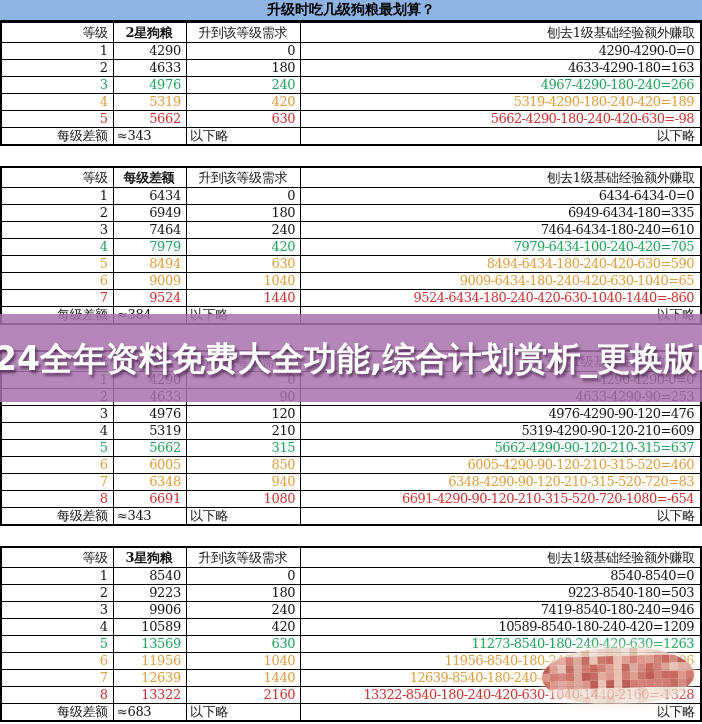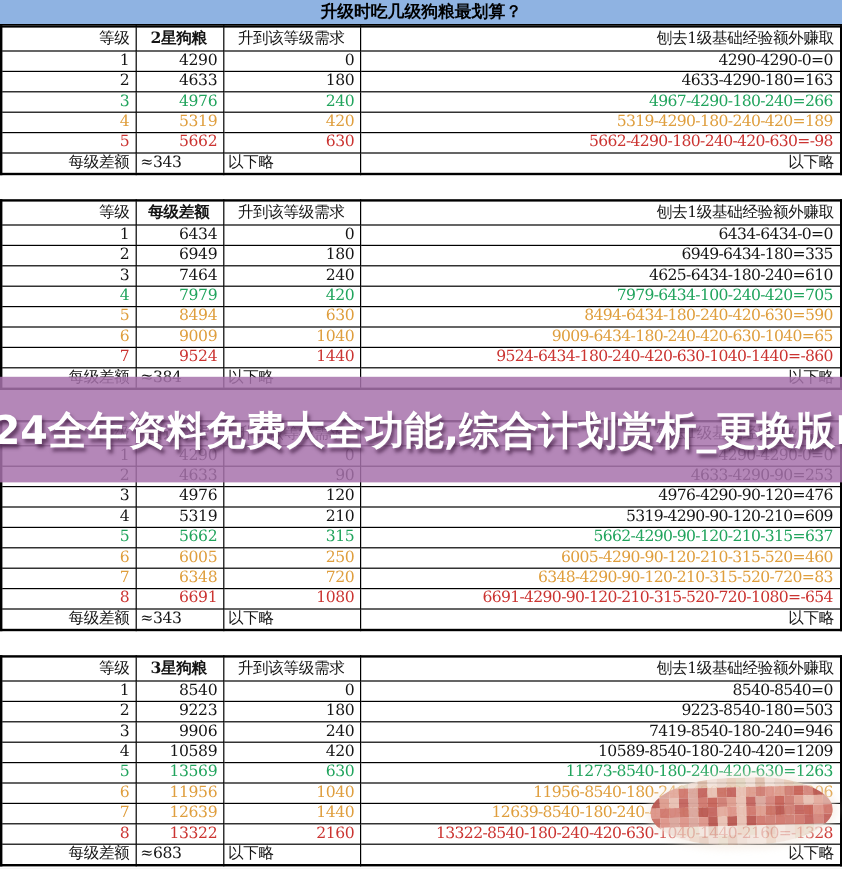--- a/index.html
+++ b/index.html
@@ -144,21 +144,21 @@
         <tr class="drow black" data-name="data-row-level-2">
           <td class="al-r" data-name="cell-level">2</td>
           <td class="al-r" data-name="cell-exp">6949</td>
           <td class="al-r" data-name="cell-req">180</td>
           <td class="al-r" data-name="cell-formula">6949-6434-180=335</td>
         </tr>
         <tr class="drow black" data-name="data-row-level-3">
           <td class="al-r" data-name="cell-level">3</td>
           <td class="al-r" data-name="cell-exp">7464</td>
           <td class="al-r" data-name="cell-req">240</td>
-          <td class="al-r" data-name="cell-formula">4625-6434-180-240=610</td>
+          <td class="al-r" data-name="cell-formula">7464-6434-180-240=610</td>
         </tr>
         <tr class="drow green" data-name="data-row-level-4">
           <td class="al-r" data-name="cell-level">4</td>
           <td class="al-r" data-name="cell-exp">7979</td>
           <td class="al-r" data-name="cell-req">420</td>
           <td class="al-r" data-name="cell-formula">7979-6434-100-240-420=705</td>
         </tr>
         <tr class="drow orange" data-name="data-row-level-5">
           <td class="al-r" data-name="cell-level">5</td>
           <td class="al-r" data-name="cell-exp">8494</td>
@@ -226,27 +226,27 @@
         </tr>
         <tr class="drow green" data-name="data-row-level-5">
           <td class="al-r" data-name="cell-level">5</td>
           <td class="al-r" data-name="cell-exp">5662</td>
           <td class="al-r" data-name="cell-req">315</td>
           <td class="al-r" data-name="cell-formula">5662-4290-90-120-210-315=637</td>
         </tr>
         <tr class="drow orange" data-name="data-row-level-6">
           <td class="al-r" data-name="cell-level">6</td>
           <td class="al-r" data-name="cell-exp">6005</td>
-          <td class="al-r" data-name="cell-req">250</td>
+          <td class="al-r" data-name="cell-req">850</td>
           <td class="al-r" data-name="cell-formula">6005-4290-90-120-210-315-520=460</td>
         </tr>
         <tr class="drow orange" data-name="data-row-level-7">
           <td class="al-r" data-name="cell-level">7</td>
           <td class="al-r" data-name="cell-exp">6348</td>
-          <td class="al-r" data-name="cell-req">720</td>
+          <td class="al-r" data-name="cell-req">940</td>
           <td class="al-r" data-name="cell-formula">6348-4290-90-120-210-315-520-720=83</td>
         </tr>
         <tr class="drow red" data-name="data-row-level-8">
           <td class="al-r" data-name="cell-level">8</td>
           <td class="al-r" data-name="cell-exp">6691</td>
           <td class="al-r" data-name="cell-req">1080</td>
           <td class="al-r" data-name="cell-formula">6691-4290-90-120-210-315-520-720-1080=-654</td>
         </tr>
         <tr class="frow" data-name="footer-row">
           <td class="al-r" data-name="footer-label">每级差额</td>

